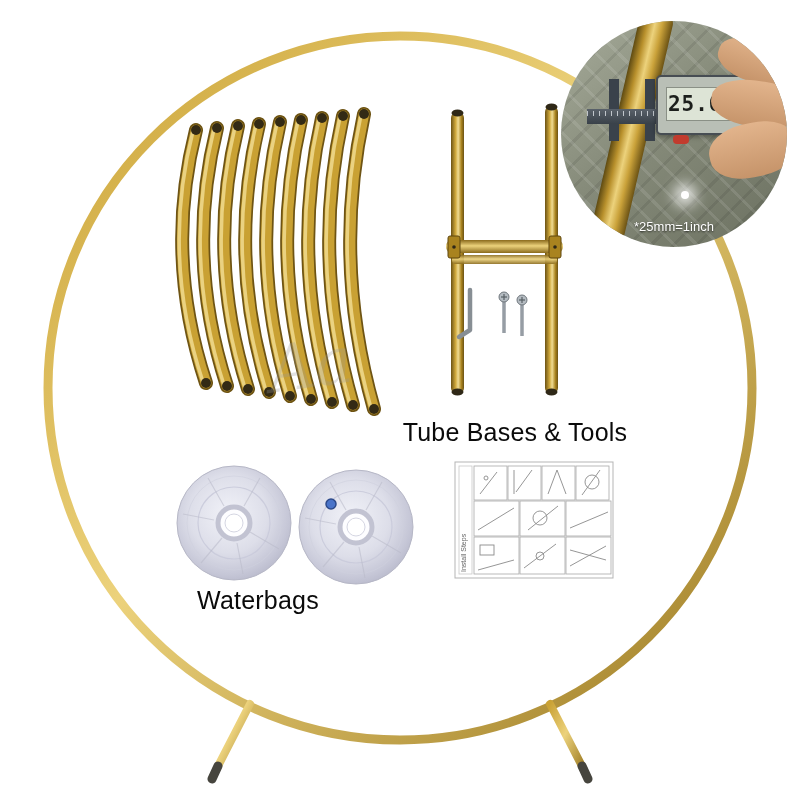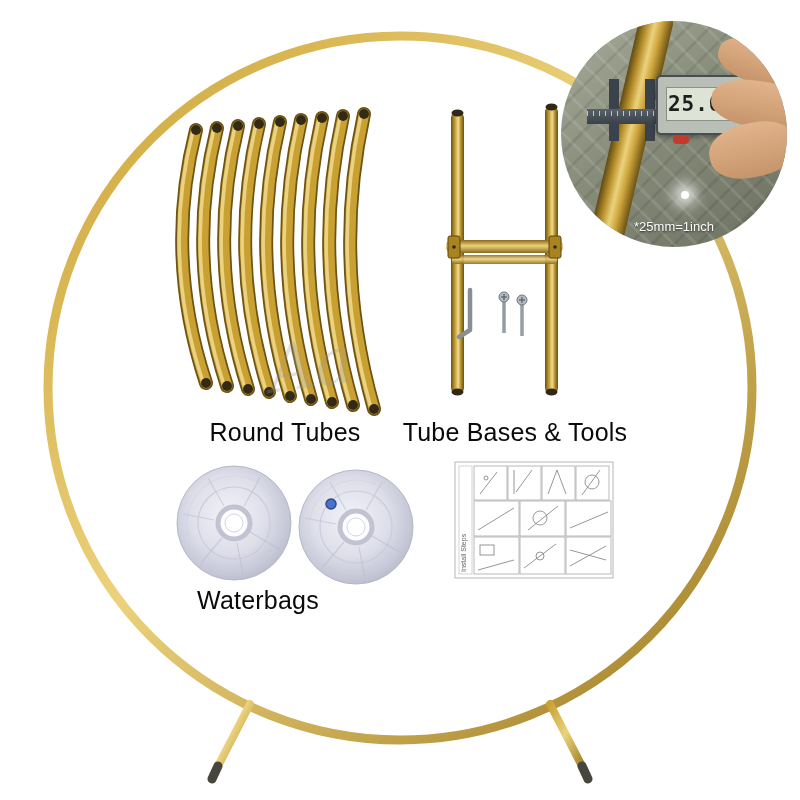--- a/index.html
+++ b/index.html
@@ -283,21 +283,20 @@
         <line x1="524" y1="568" x2="556" y2="544"></line>
           <circle cx="540" cy="556" r="4"></circle>
         <line x1="570" y1="566" x2="606" y2="546"></line>
           <line x1="570" y1="550" x2="606" y2="560"></line>
       </g>
     </g>
   </svg>
 
   <div class="watermark">Aa</div>
 
-  <div class="label label-round">Round Tubes</div>
   <div class="label label-water">Waterbags</div>
   <div class="label label-bases">Tube Bases &amp;  Tools</div>
 
   <div class="inset">
     <div class="inset-tube"></div>
     <div class="caliper-jaw jaw1"></div>
     <div class="caliper-jaw jaw2"></div>
     <div class="caliper-beam"></div>
     <div class="caliper-display">
       <div class="screen">25.02</div>

